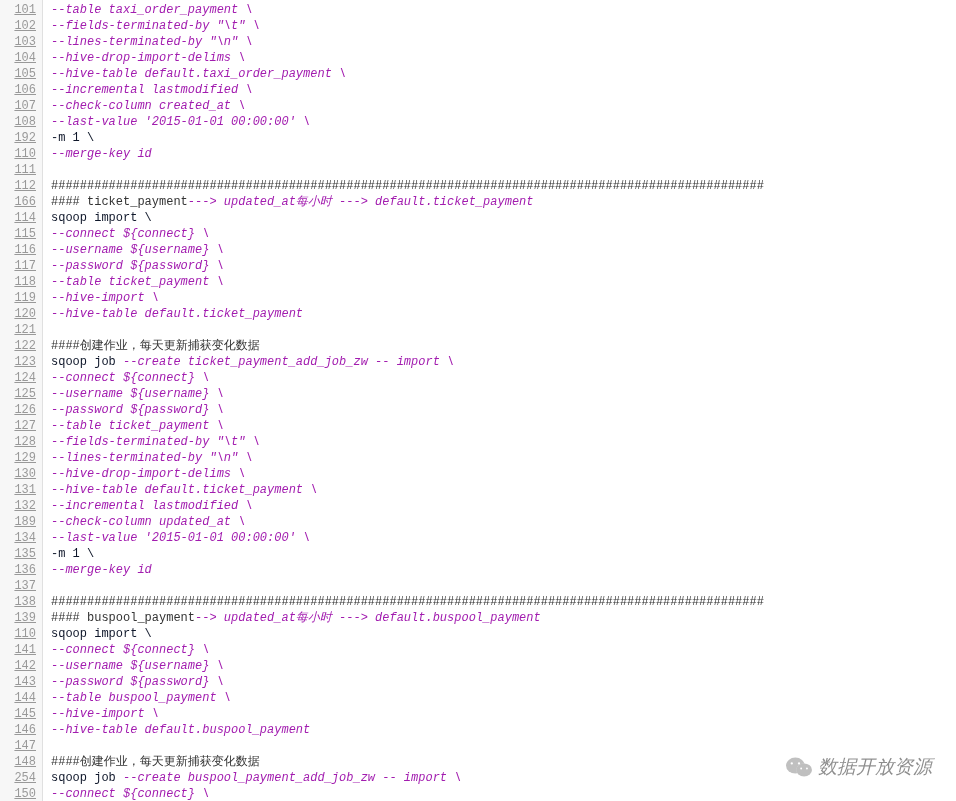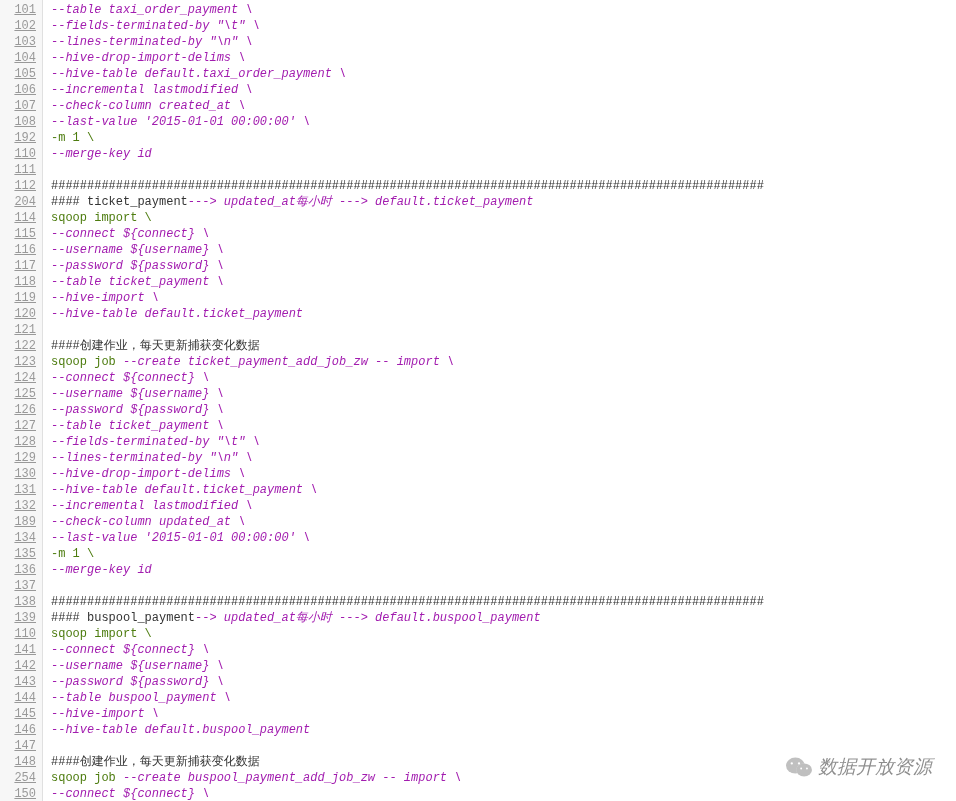--- a/index.html
+++ b/index.html
@@ -35,21 +35,21 @@
     flex: 1;
     white-space: pre;
     overflow: hidden;
   }
   .code .row {
     height: 16px;
     line-height: 16px;
     color: #333;
   }
   .cmt { color: #a21caf; font-style: italic; }
-  .kw  { color: #4d7c0f; }
+  .kw  { color: #0f172a; }
   .hash { color: #333; }
   .watermark {
     position: absolute;
     right: 24px;
     bottom: 24px;
     color: rgba(0,0,0,0.45);
     font-family: Liberation Serif, serif;
     font-size: 19px;
     font-style: italic;
     display: flex;
@@ -69,21 +69,21 @@
       <div class="ln">103</div>
       <div class="ln">104</div>
       <div class="ln">105</div>
       <div class="ln">106</div>
       <div class="ln">107</div>
       <div class="ln">108</div>
       <div class="ln">192</div>
       <div class="ln">110</div>
       <div class="ln">111</div>
       <div class="ln">112</div>
-      <div class="ln">204</div>
+      <div class="ln">166</div>
       <div class="ln">114</div>
       <div class="ln">115</div>
       <div class="ln">116</div>
       <div class="ln">117</div>
       <div class="ln">118</div>
       <div class="ln">119</div>
       <div class="ln">120</div>
       <div class="ln">121</div>
       <div class="ln">122</div>
       <div class="ln">123</div>

